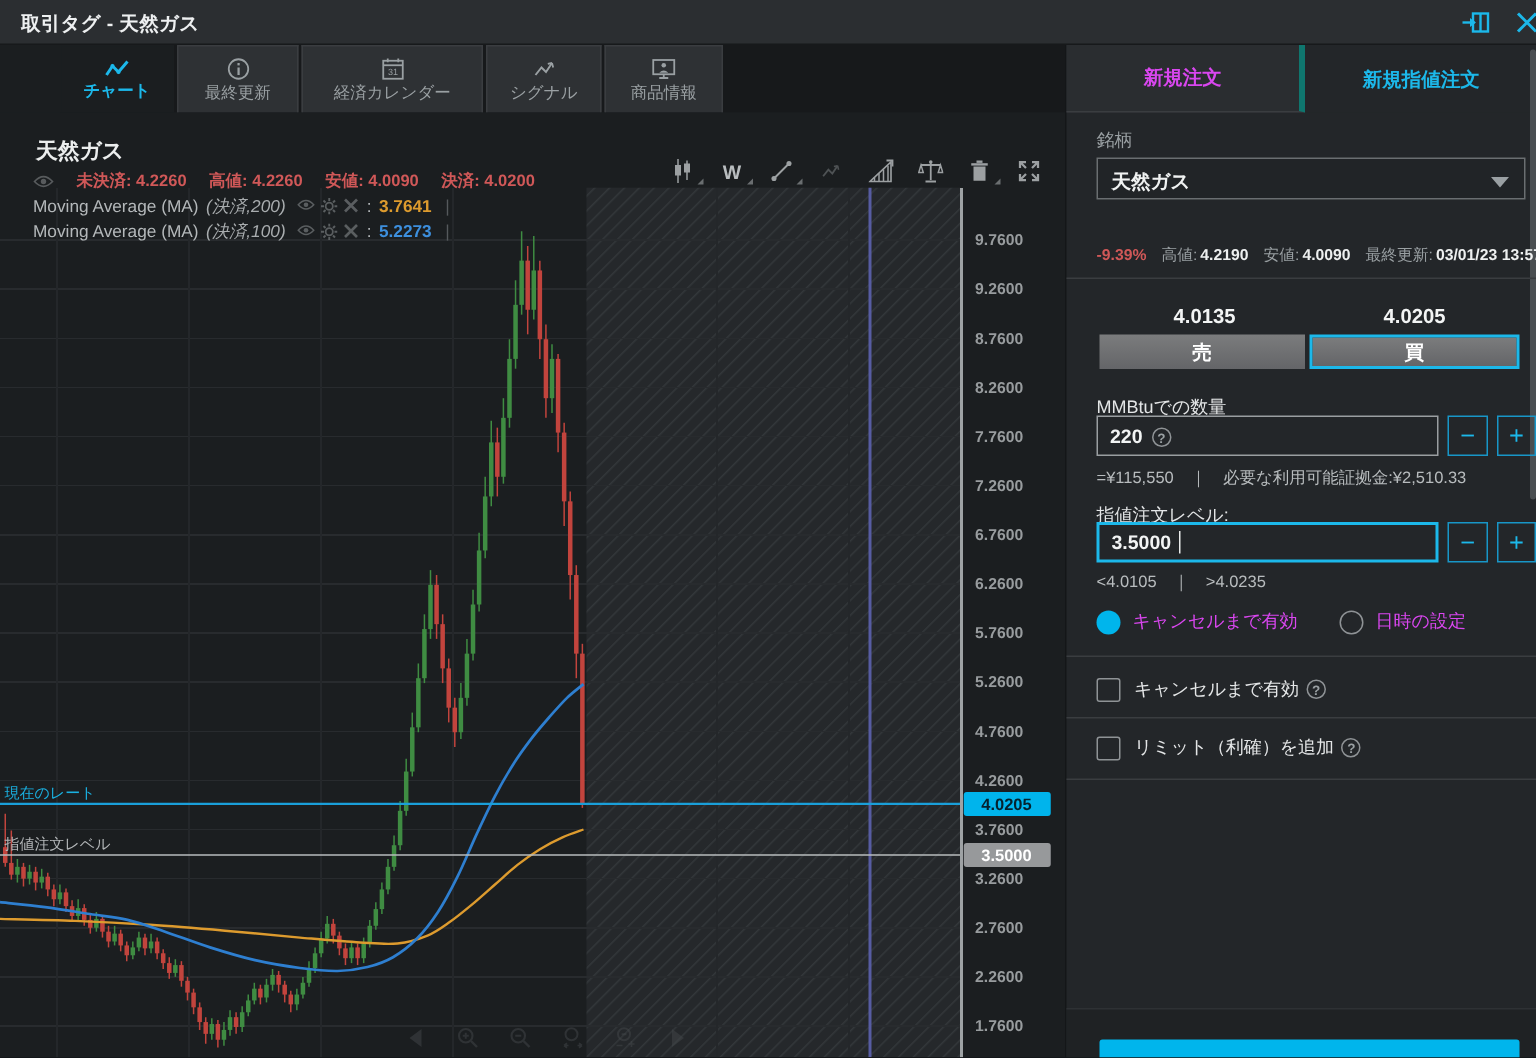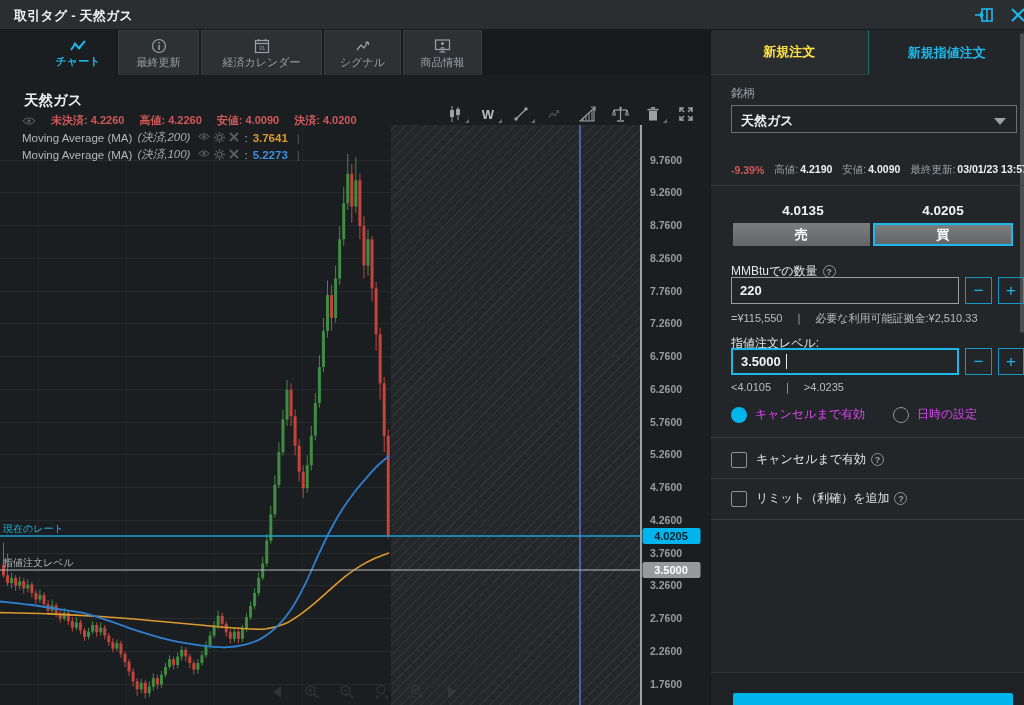--- a/index.html
+++ b/index.html
@@ -44,36 +44,36 @@
   .ct-i { position:relative; width:20px; height:20px; display:flex; align-items:center; justify-content:center; cursor:pointer; }
   .ct-i.caret::after { content:""; position:absolute; right:-4px; bottom:1px; border-left:4px solid transparent; border-top:4px solid transparent; border-bottom:4px solid #6a6e70; transform:rotate(0deg); border-right:none; }
   .ct-w { font-size:13px; font-weight:bold; color:#b9bdbf; }
   .chart-nav { position:absolute; left:268px; top:608px; display:flex; align-items:center; gap:17px; opacity:.5; }
   .cn-i { width:18px; height:18px; display:flex; align-items:center; justify-content:center; cursor:pointer; }
   .tri-l { width:0; height:0; border-top:6px solid transparent; border-bottom:6px solid transparent; border-right:8px solid #43474a; }
   .tri-r { width:0; height:0; border-top:6px solid transparent; border-bottom:6px solid transparent; border-left:8px solid #43474a; }
 
   
   .ptabs { position:absolute; left:0; top:0; width:314px; height:45px; display:flex; }
-  .ptab { flex:1; height:45px; display:flex; align-items:center; justify-content:center; font-size:13px; font-weight:bold; color:#fde047; background:#2a2d30; border-bottom:1px solid #3a3d40; border-right:1px solid #0f766e; cursor:pointer; }
+  .ptab { flex:1; height:45px; display:flex; align-items:center; justify-content:center; font-size:13px; font-weight:bold; color:#d946ef; background:#2a2d30; border-bottom:1px solid #3a3d40; border-right:4px solid #0f766e; cursor:pointer; }
   .ptab.active { background:#232629; color:#1cb8ea; border-bottom:none; border-right:none; }
   .plabel { position:absolute; left:20px; font-size:12px; color:#9aa0a3; }
   .dropdown { position:absolute; left:20px; top:75px; width:286px; height:28px; border:1px solid #6a6e71; background:#212427; cursor:pointer; }
   .dropdown .dval { position:absolute; left:9px; top:6px; font-size:13px; font-weight:bold; color:#f0f2f2; }
   .dd-caret { position:absolute; right:10px; top:12px; width:0; height:0; border-left:6px solid transparent; border-right:6px solid transparent; border-top:7px solid #9aa0a3; }
   .pstats { position:absolute; left:20px; top:133px; width:294px; display:flex; align-items:center; gap:10px; font-size:10.5px; white-space:nowrap; }
   .pstats .chg { color:#d05858; font-weight:bold; }
   .pstats .sl { color:#9aa0a3; } .pstats .sv { color:#eef0f0; font-weight:bold; margin-left:2px; }
   .pdiv { position:absolute; left:0; width:314px; height:1px; background:#3a3d40; }
   .price-row { position:absolute; left:22px; top:173px; width:280px; display:flex; }
   .price-row span { flex:1; text-align:center; font-size:13.5px; font-weight:bold; color:#f2f4f4; }
   .bb-row { position:absolute; left:22px; top:193px; width:280px; height:23px; display:flex; gap:3px; }
   .bbtn { flex:1; background:linear-gradient(#7b7c7d,#646568); color:#fff; font-weight:bold; font-size:13px; display:flex; align-items:center; justify-content:center; cursor:pointer; }
   .bbtn.buy { border:2px solid #1cb8ea; }
-  .flabel { position:absolute; left:20px; font-size:12px; color:#e4e6e7; display:flex; align-items:center; gap:5px; }
+  .flabel { position:absolute; left:20px; font-size:12px; color:#e4e6e7; display:flex; align-items:center; gap:5px;flex-direction:column; }
   .help { display:inline-flex; width:13px; height:13px; border:1px solid #8f9396; border-radius:50%; color:#9aa0a3; font-size:9px; align-items:center; justify-content:center; font-weight:bold; }
   .inp-row { position:absolute; left:20px; width:284px; height:27px; }
   .fld { position:absolute; left:0; top:0; width:228px; height:27px; background:transparent; border:1px solid #9a9ea1; color:#f2f4f4; font-size:13px; font-weight:bold; padding-left:8px; font-family:inherit; }
   .fld.focus { border:2px solid #1cb8ea; }
   .caret-bar { position:absolute; left:55px; top:6px; width:1px; height:15px; background:#e8eaea; }
   .step { position:absolute; top:0; width:27px; height:27px; border:1px solid #1896c8; color:#1cb8ea; font-size:17px; display:flex; align-items:center; justify-content:center; cursor:pointer; background:transparent; }
   .step.minus { left:234px; } .step.plus { left:267px; width:26px; }
   .fnote { position:absolute; left:20px; font-size:11px; color:#b8bcbe; }
   .radio-row { position:absolute; left:20px; top:376px; display:flex; align-items:center; gap:28px; }
   .r-opt { display:flex; align-items:center; gap:8px; cursor:pointer; }

